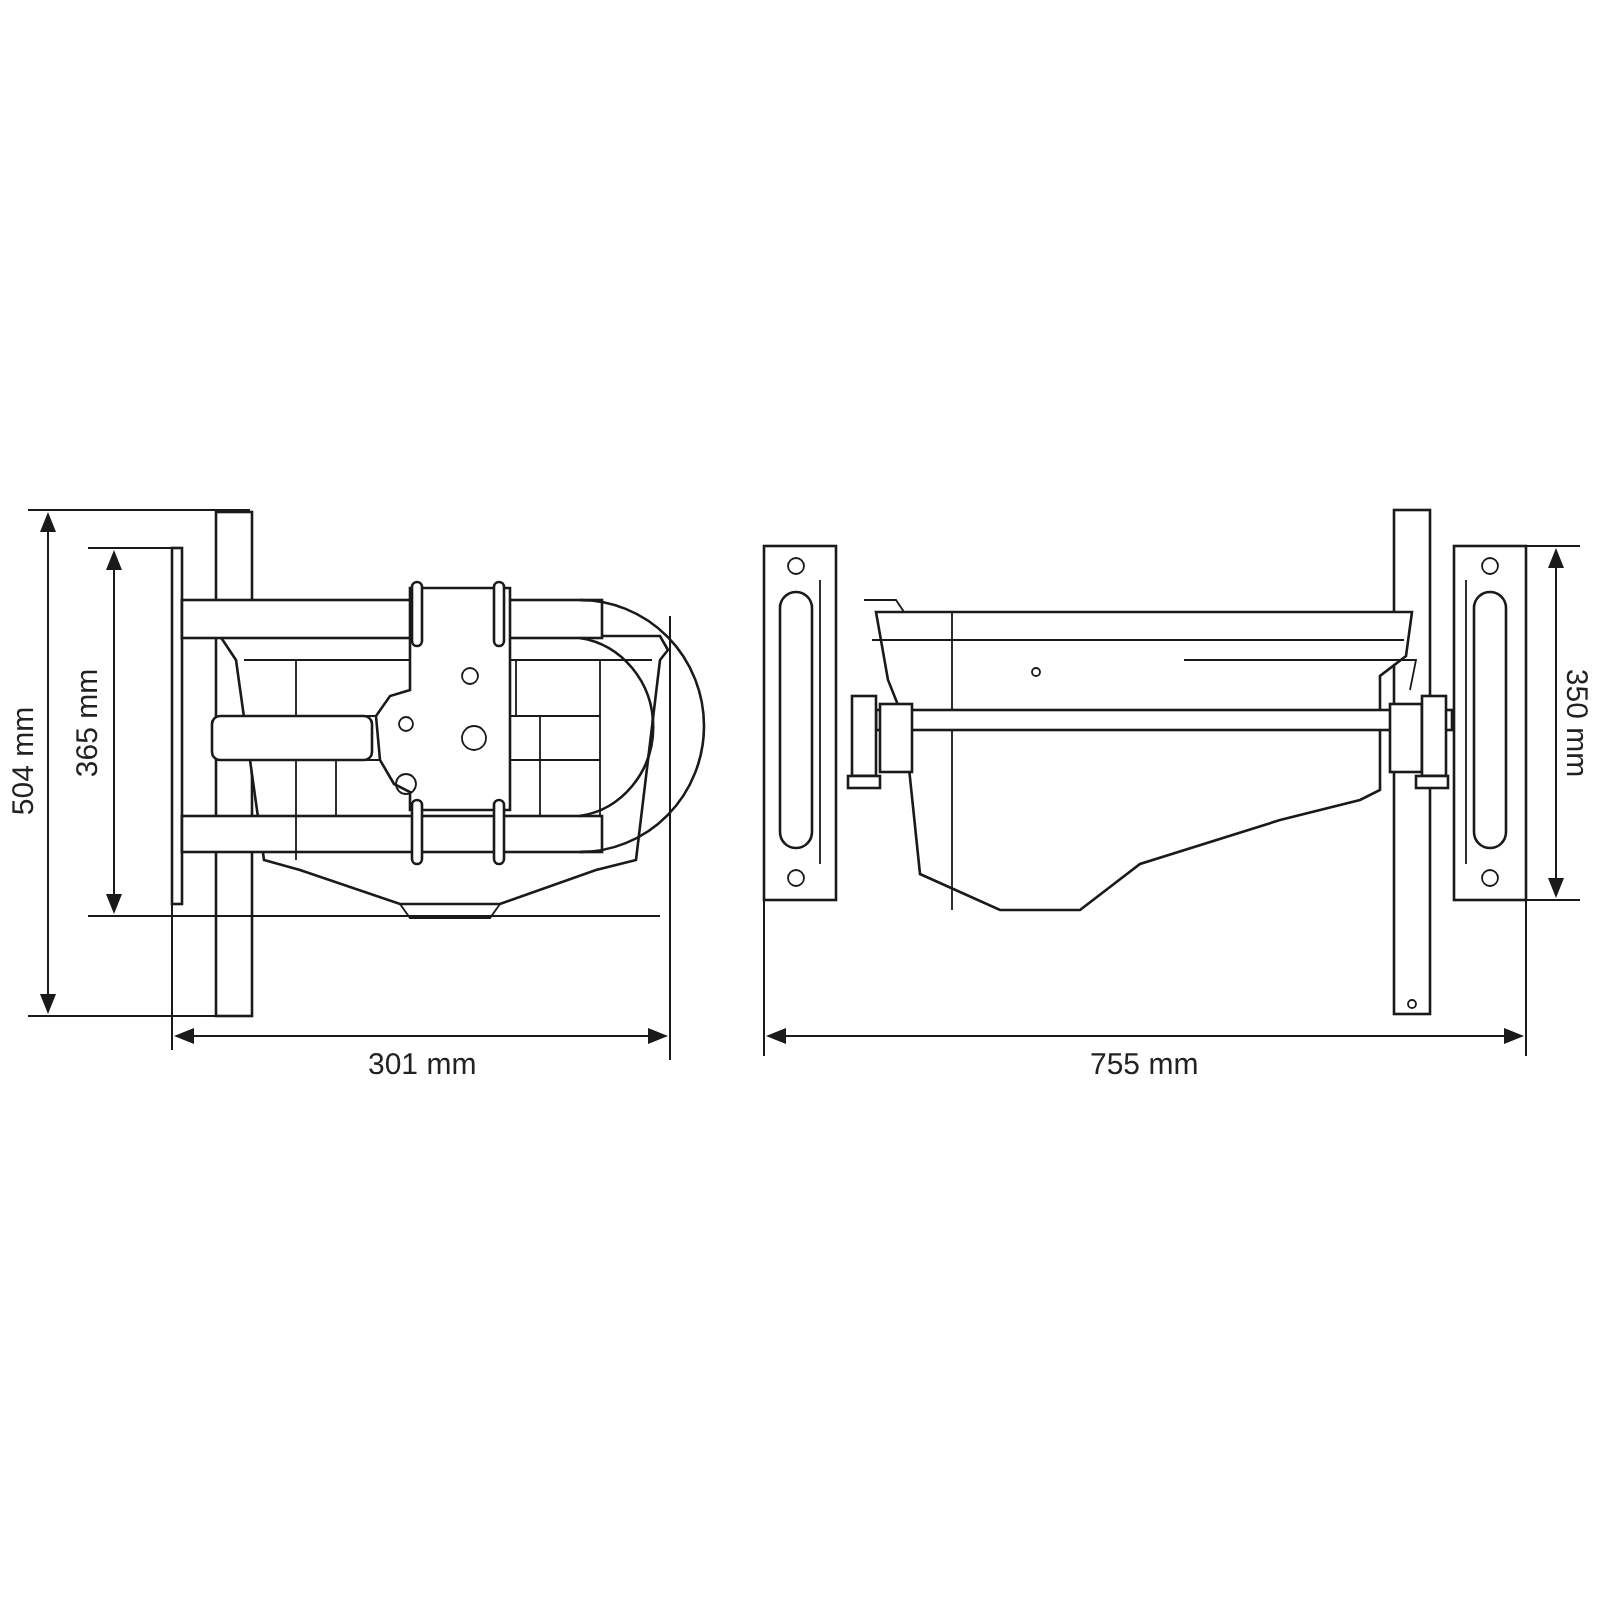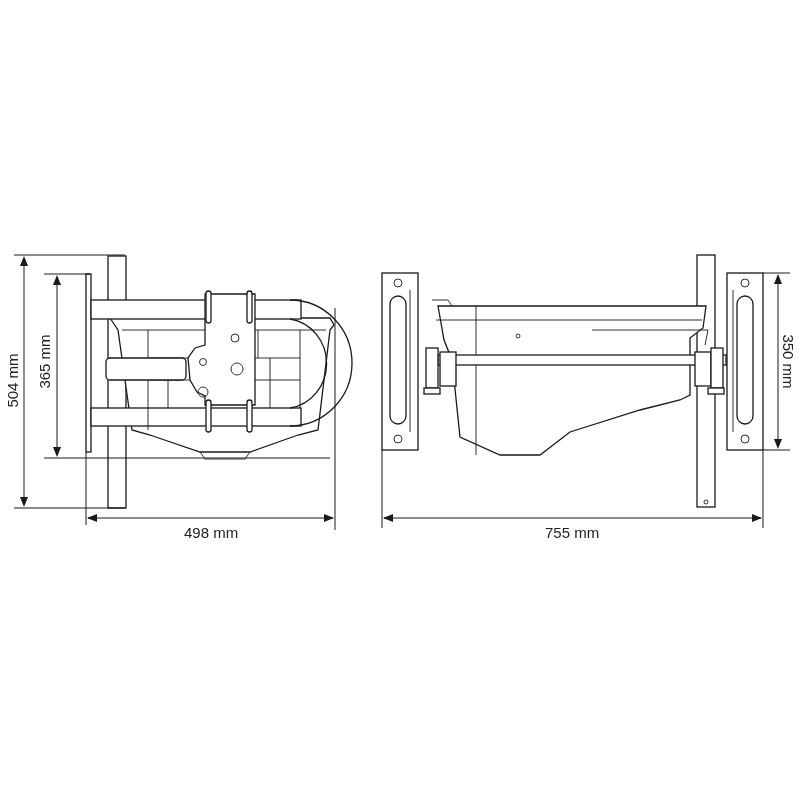--- a/index.html
+++ b/index.html
@@ -111,15 +111,15 @@
     <line class="dim" x1="763" y1="273" x2="790" y2="273"></line>
     <line class="dim" x1="763" y1="450" x2="790" y2="450"></line>
     <line class="dim" x1="778" y1="276" x2="778" y2="447"></line>
     <path d="M778 274 L774 284 L782 284 Z" fill="#1a1a1a"></path>
     <path d="M778 449 L774 439 L782 439 Z" fill="#1a1a1a"></path>
   </g>
 </svg>
 
 <div class="lbl rot-l" style="left:-18px; top:372px; width:60px; text-align:center;">504 mm</div>
 <div class="lbl rot-l" style="left:14px; top:353px; width:60px; text-align:center;">365 mm</div>
-<div class="lbl" style="left:184px; top:524px;">498 mm</div>
+<div class="lbl" style="left:184px; top:524px;">301 mm</div>
 <div class="lbl" style="left:545px; top:524px;">755 mm</div>
 <div class="lbl rot-r" style="left:758px; top:353px; width:60px; text-align:center;">350 mm</div>
 
 </body></html>

